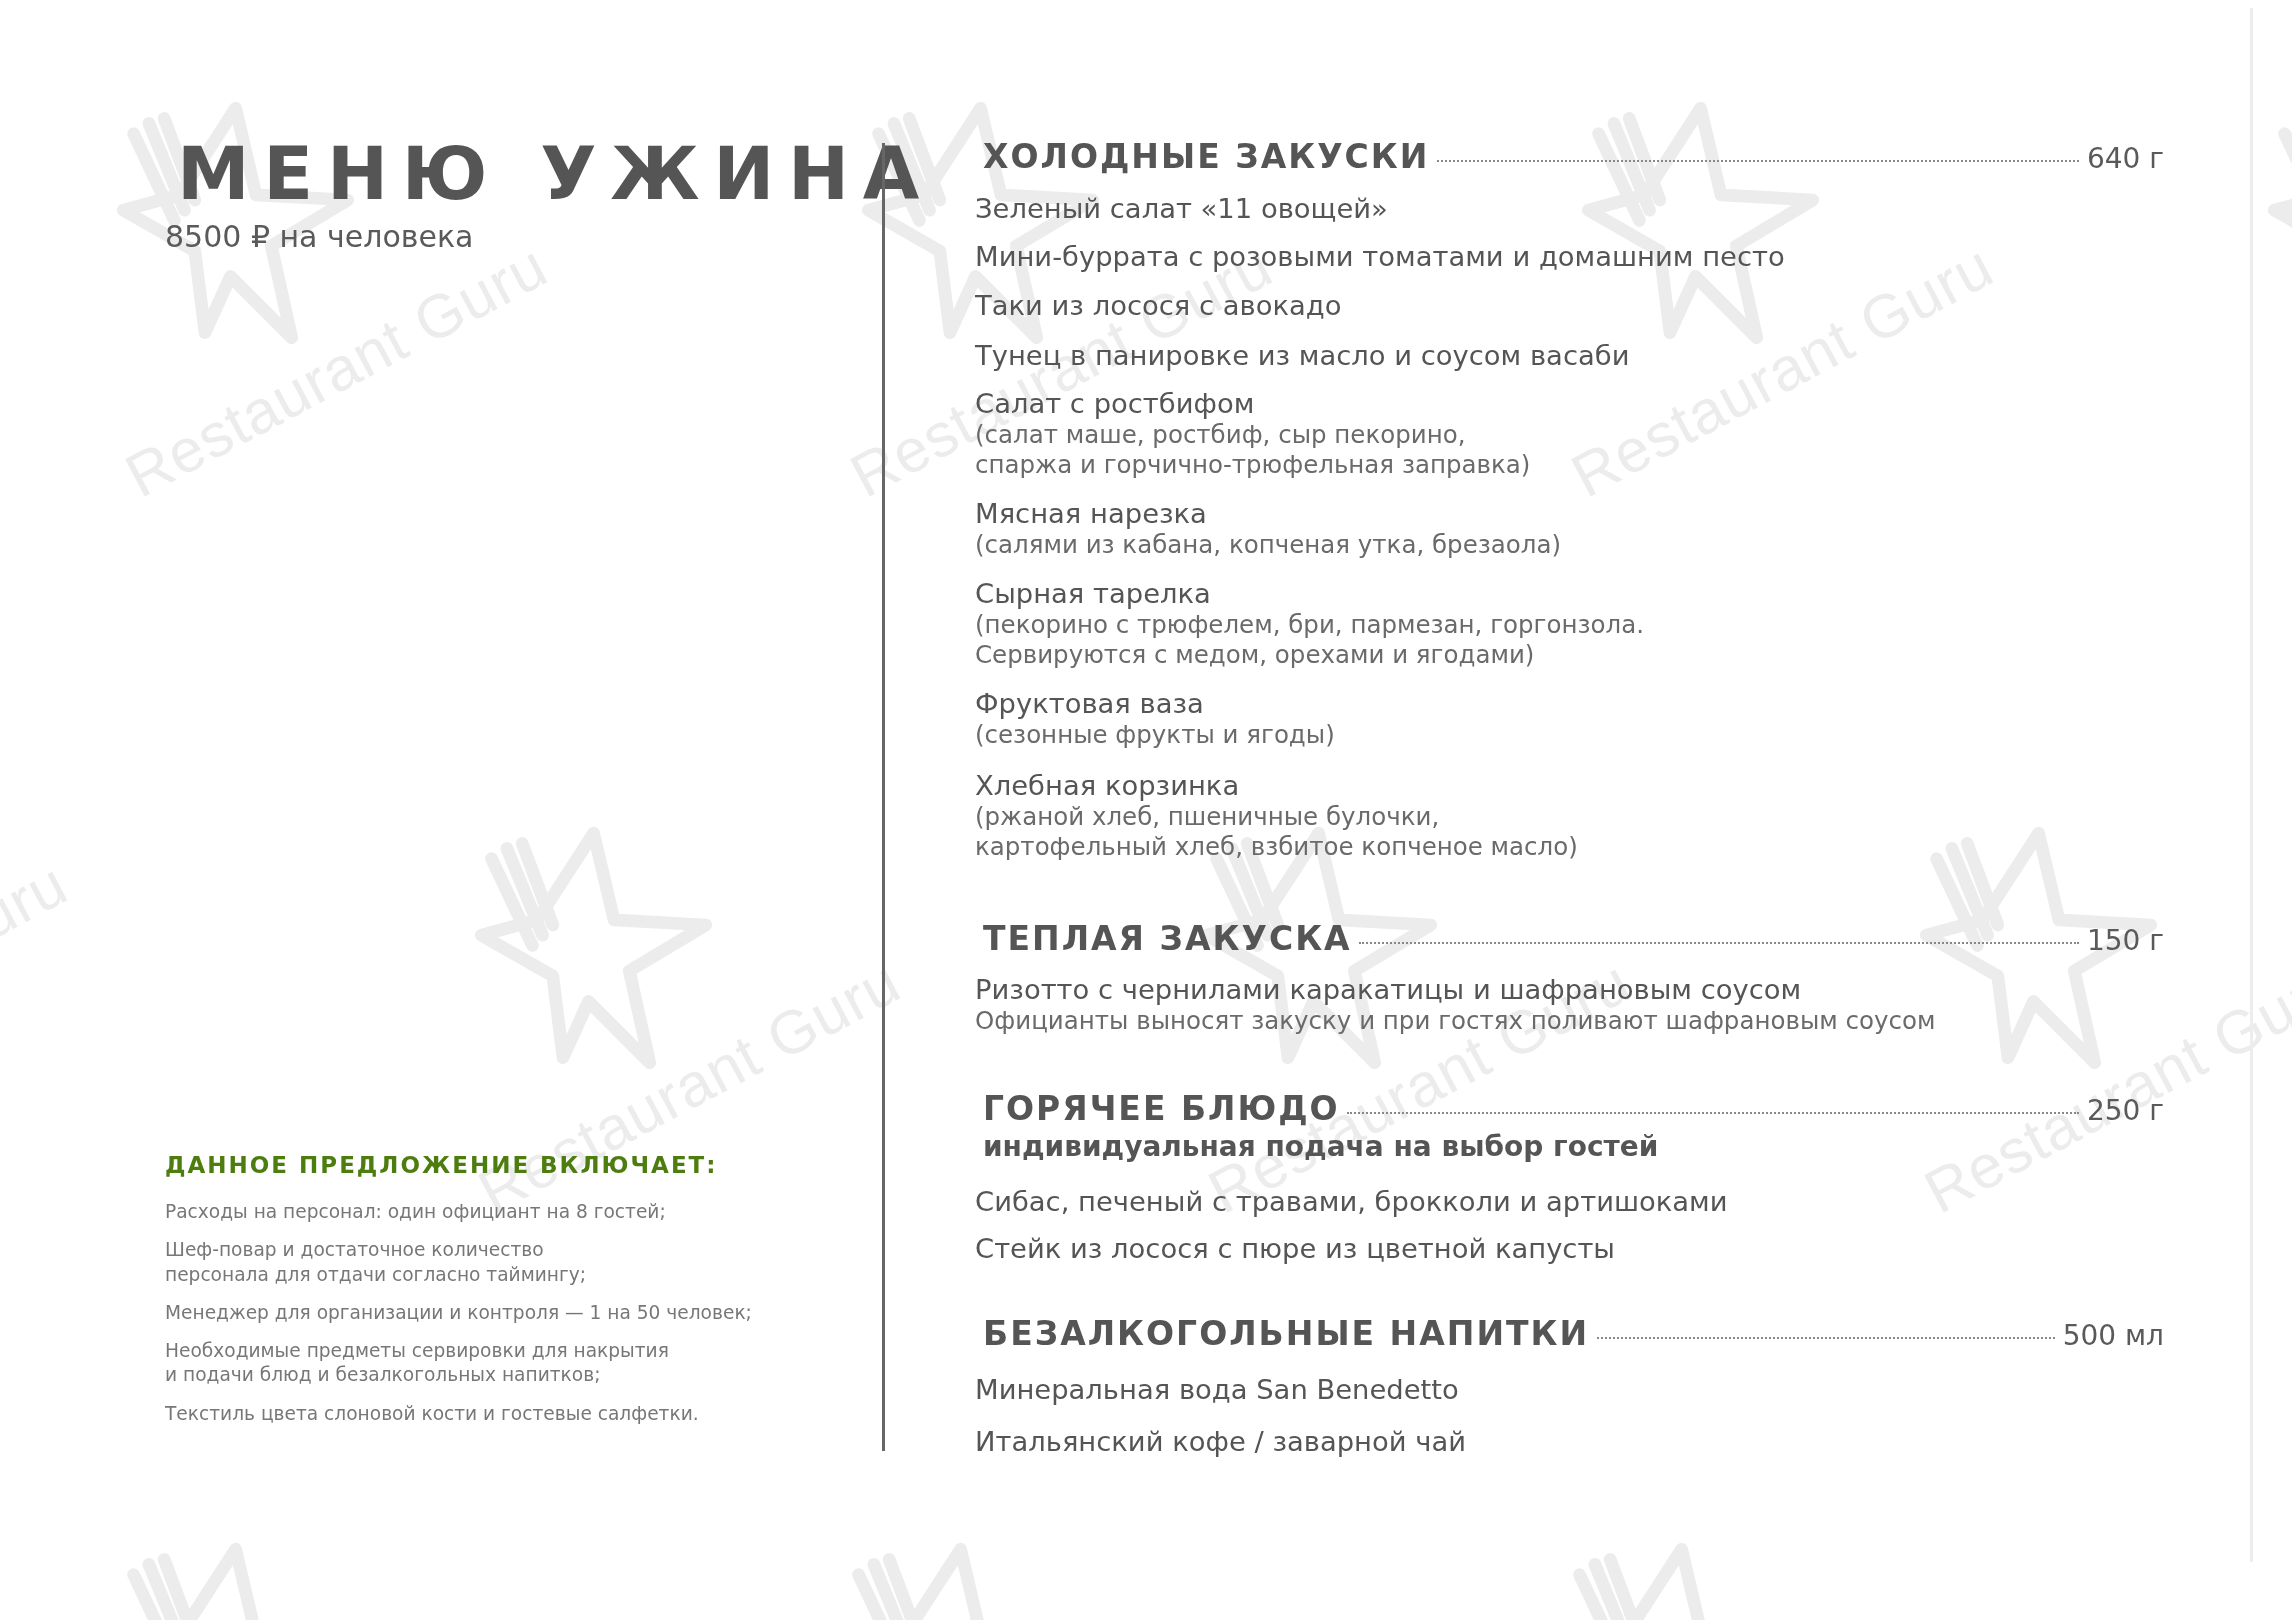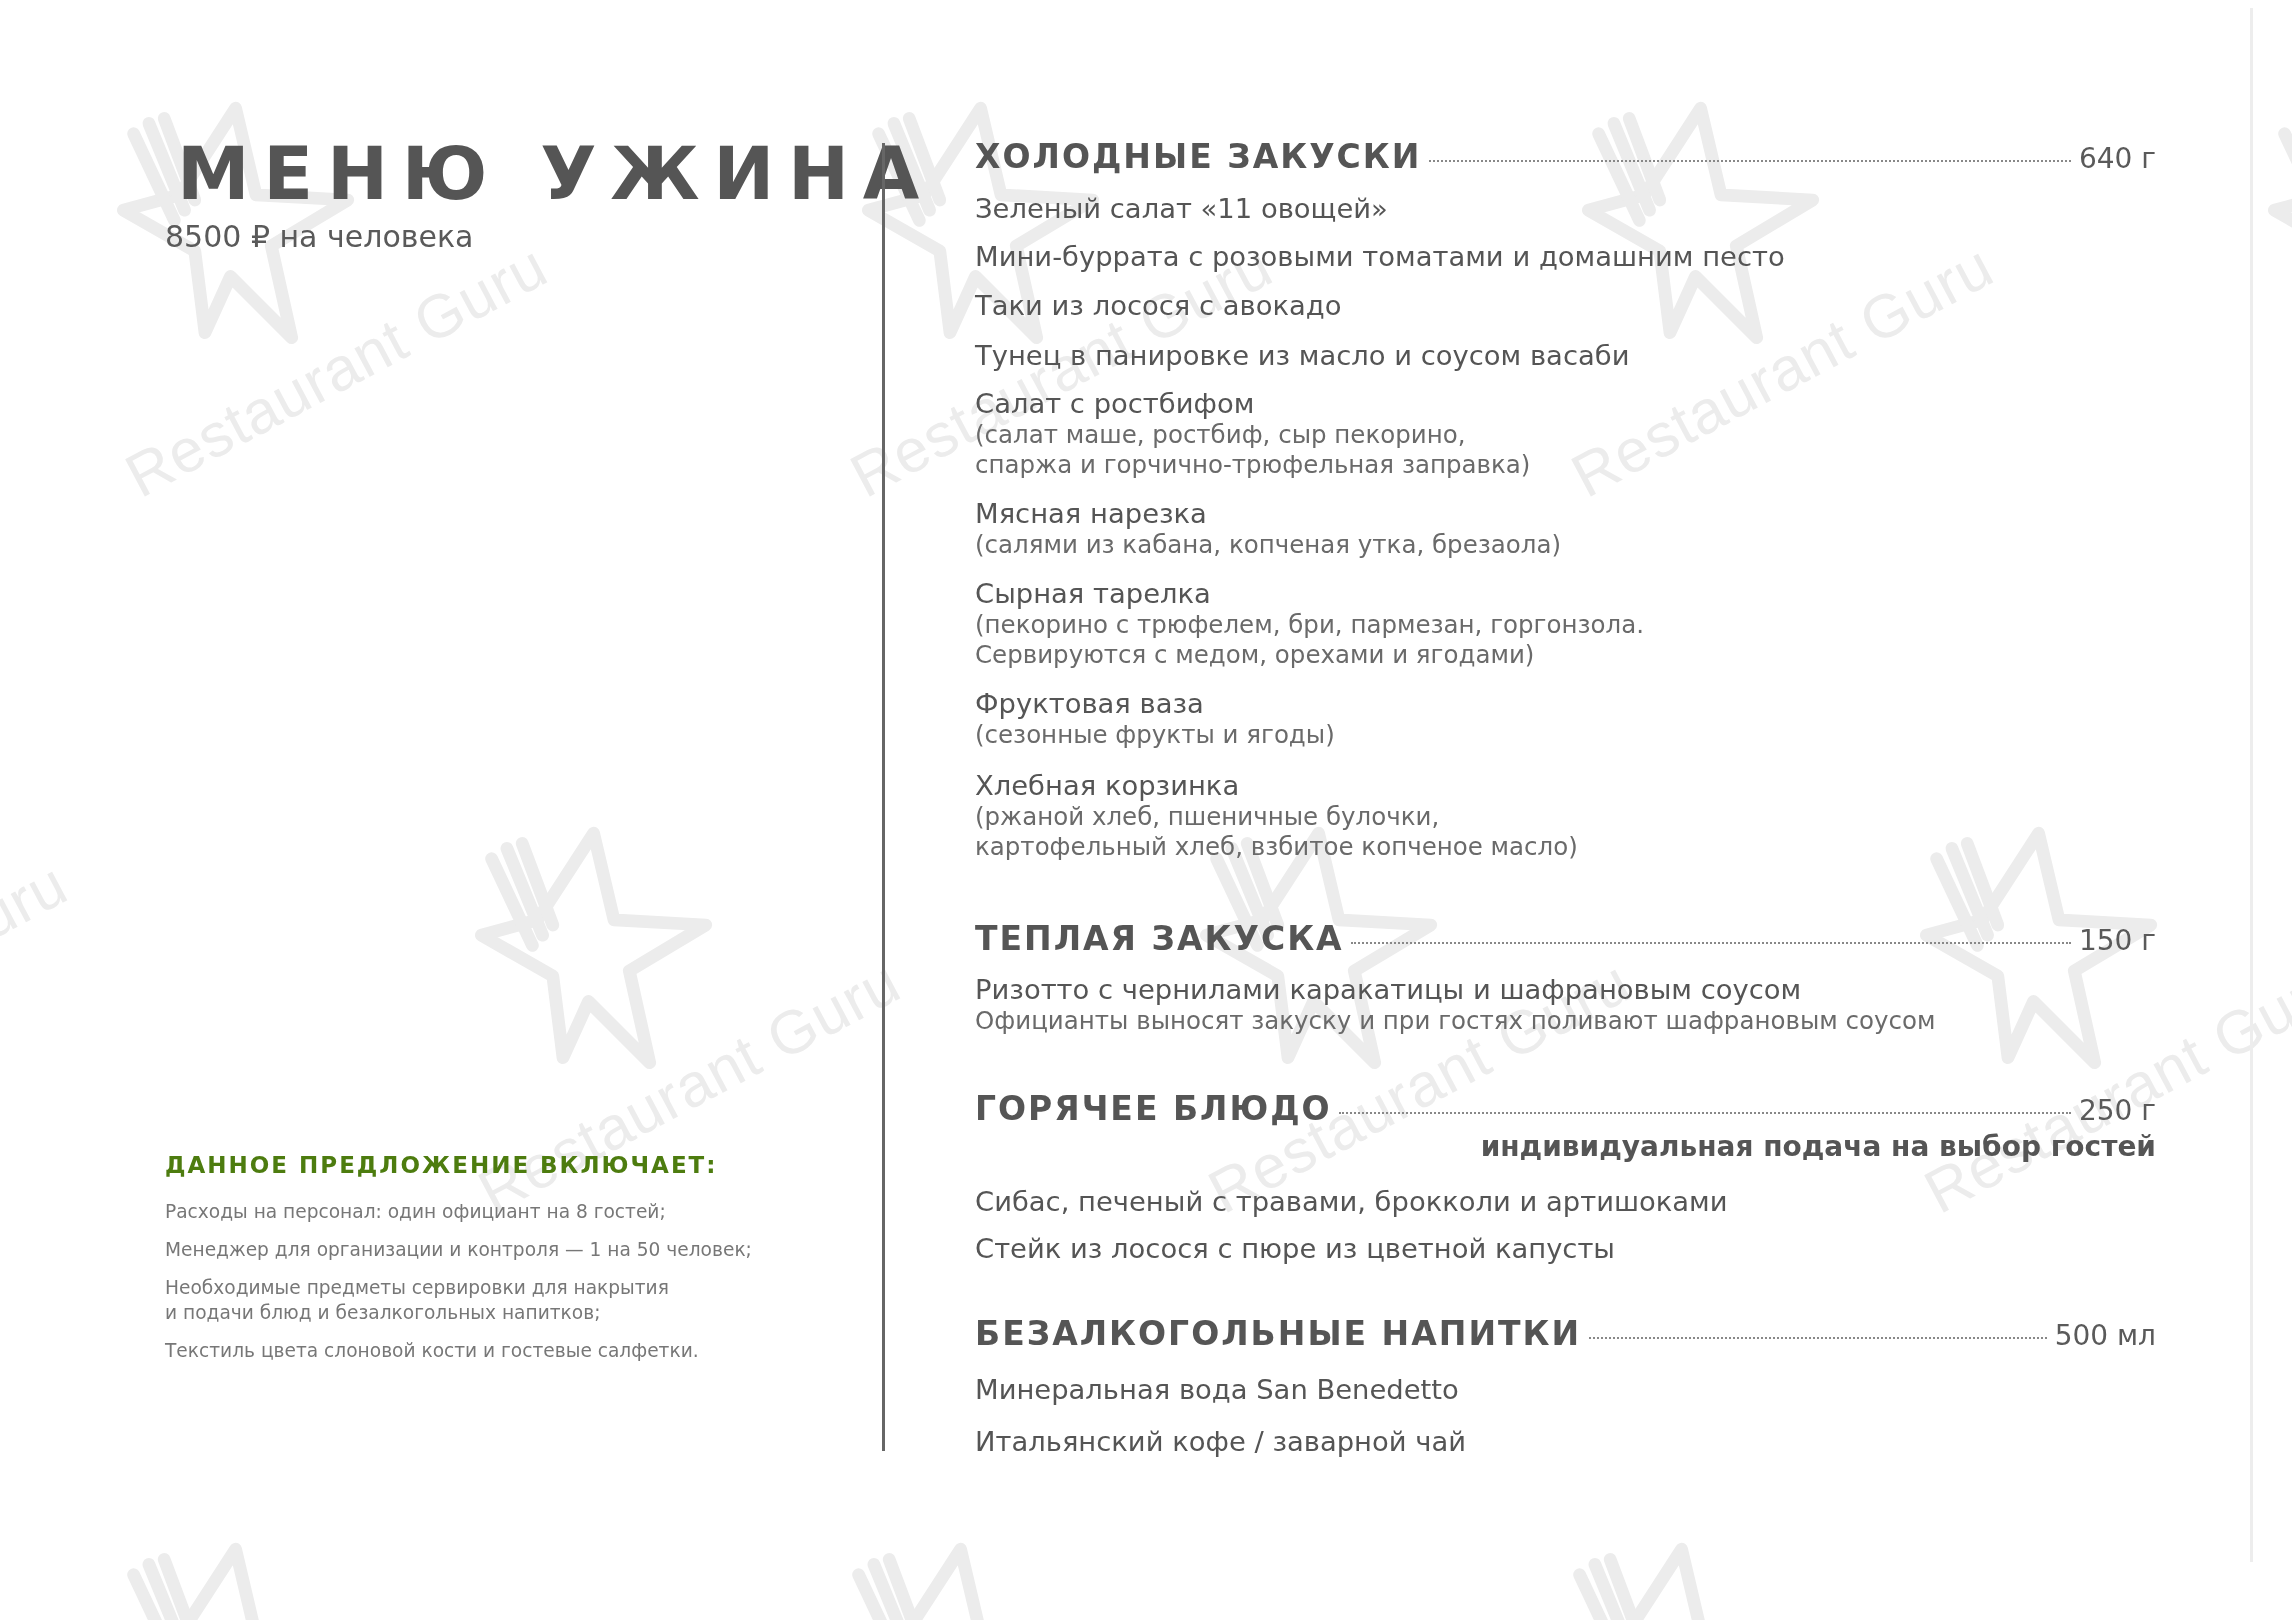--- a/index.html
+++ b/index.html
@@ -36,21 +36,21 @@
   }
   .includes p {
     margin: 0 0 13.7px 0; font-size: 18.6px; color: #777; line-height: 24.5px;
     white-space: pre-line;
   }
   .divider {
     position: absolute; left: 882px; top: 143px; width: 2.9px; height: 1308px;
     background: #666;
   }
   .menu { position: absolute; left: 975px; width: 1181px; }
-  .section { position: absolute; left: 0; width: 1181px; text-align: right; }
+  .section { position: absolute; left: 8px; width: 1181px; }
   .sec-head {
     display: flex; align-items: baseline; width: 100%;
     font-size: 33px; line-height: 39px;
   }
   .sec-title { font-weight: bold; color: #555; letter-spacing: 2px; white-space: nowrap; }
   .dots {
     flex: 1; margin: 0 7.8px; border-bottom: 2.9px dotted #888;
     transform: translateY(-5.9px); min-width: 19.6px;
   }
   .sec-weight { font-size: 28px; color: #5a5a5a; white-space: nowrap; }
@@ -117,20 +117,22 @@
 <div class="page-border"></div>
 
 <div class="content">
 
   <h1 class="title">МЕНЮ УЖИНА</h1>
   <div class="price">8500 ₽ на человека</div>
 
   <div class="includes">
     <h2>ДАННОЕ ПРЕДЛОЖЕНИЕ ВКЛЮЧАЕТ:</h2>
     <p>Расходы на персонал: один официант на 8 гостей;</p>
+    <p>Шеф-повар и достаточное количество
+персонала для отдачи согласно таймингу;</p>
     <p>Менеджер для организации и контроля — 1 на 50 человек;</p>
     <p>Необходимые предметы сервировки для накрытия
 и подачи блюд и безалкогольных напитков;</p>
     <p>Текстиль цвета слоновой кости и гостевые салфетки.</p>
   </div>
 
   <div class="divider"></div>
 
   <div class="menu" style="top:0">
 

